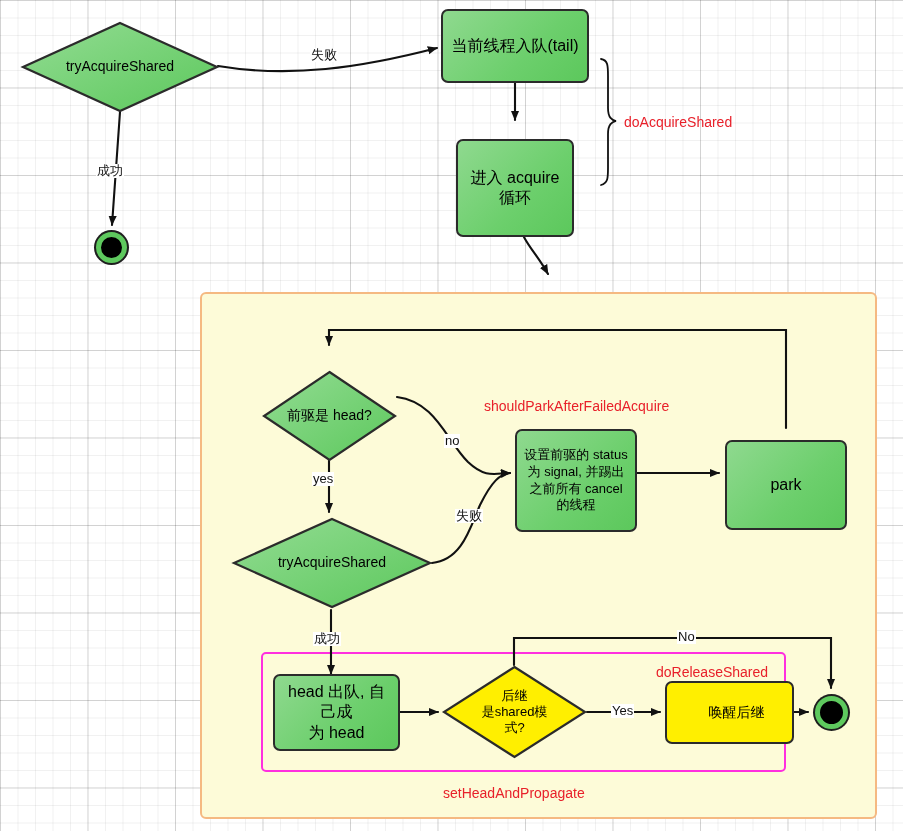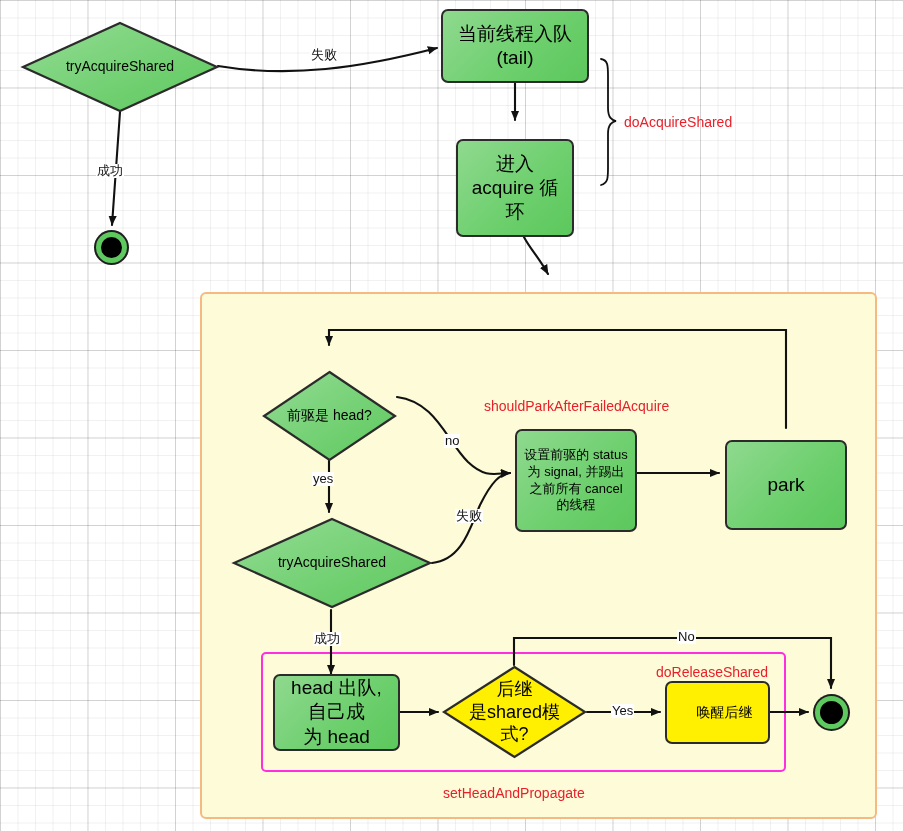--- a/index.html
+++ b/index.html
@@ -35,21 +35,21 @@
     align-items: center;
     justify-content: center;
     text-align: center;
     color: #000000;
     line-height: 1.28;
   }
   .box {
     border: 2px solid #2b2b2b;
     border-radius: 7px;
     background: linear-gradient(135deg, #8fd98f 0%, #6ccf6c 60%, #5cc85c 100%);
-    font-size: 19px;
+    font-size: 16px;
     padding: 4px 6px;
   }
   .box-yellow {
     border: 2px solid #2b2b2b;
     border-radius: 7px;
     background: #ffef00;
     font-size: 14px;
     padding: 4px 6px;
   }
   .diamond-wrap {
@@ -248,30 +248,30 @@
     <div>
       <div>head 出队, 自己成</div>
       <div>为 head</div>
     </div>
   </div>
 
   <div class="diamond-wrap" style="left:443px; top:666px; width:143px; height:92px;">
     <svg width="143" height="92" viewBox="0 0 143 92">
       <polygon points="71.5,1 142,46 71.5,91 1,46" fill="#ffef00" stroke="#2b2b2b" stroke-width="2.2"></polygon>
     </svg>
-    <div class="diamond-label" style="font-size:18px;">
+    <div class="diamond-label" style="font-size:13px;">
       <div>
         <div>后继</div>
         <div>是shared模</div>
         <div>式?</div>
       </div>
     </div>
   </div>
 
-  <div class="node box-yellow" style="left:665px; top:681px; width:105px; height:63px;padding-left:20px;">
+  <div class="node box-yellow" style="left:665px; top:681px; width:129px; height:63px;padding-left:20px;">
     <span>唤醒后继</span>
   </div>
 
   <div class="endnode" style="left:815px; top:696px; width:33px; height:33px;"></div>
 
   <div class="edge-label" style="left:310px; top:48px;">失败</div>
 
   <div class="edge-label" style="left:96px; top:164px;">成功</div>
 
   <div class="edge-label on-panel" style="left:444px; top:434px; background:#ffffff;">no</div>

